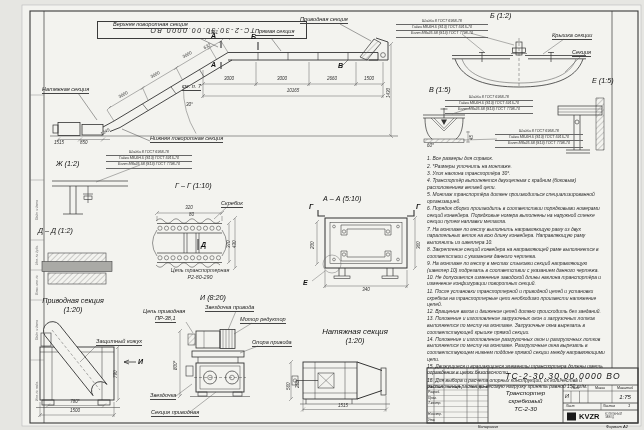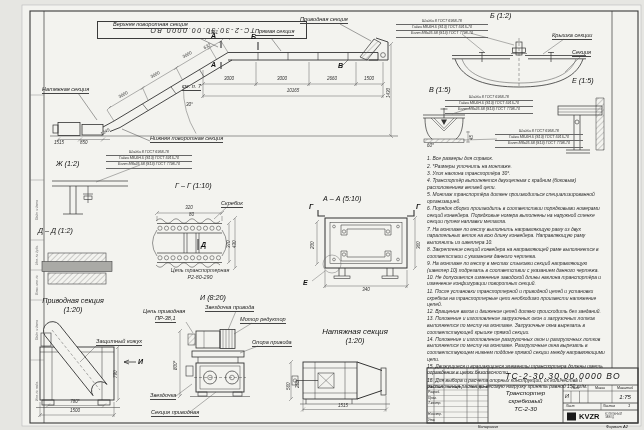--- a/index.html
+++ b/index.html
@@ -289,21 +289,21 @@
   <span class="t d r31" style="left:100px;top:133px">1249</span>
 
   <span class="t ttl" style="left:490px;top:12px">Б (1:2)</span>
   <div class="fast" style="left:396px;top:19px;width:92px">
     <span>Шайба 8 ГОСТ 6958-78</span>
     <span>Гайка М8-6Н.5 (S13) ГОСТ 5915-70</span>
     <span>Болт М8х25.58 (S13) ГОСТ 7798-70</span>
   </div>
   <span class="t lbl" style="left:552px;top:33px">Крышка секции</span>
   <span class="t lbl" style="left:572px;top:50px">Секция</span>
-  <span class="t ttl" style="left:572px;top:77px">Е (1:5)</span>
+  <span class="t ttl" style="left:592px;top:77px">Е (1:5)</span>
 
   <span class="t ttl" style="left:429px;top:86px">В (1:5)</span>
   <div class="fast" style="left:445px;top:95px;width:88px">
     <span>Шайба 8 ГОСТ 6958-78</span>
     <span>Гайка М8-6Н.5 (S13) ГОСТ 5915-70</span>
     <span>Болт М8х25.58 (S13) ГОСТ 7798-70</span>
   </div>
   <div class="fast" style="left:495px;top:129px;width:88px">
     <span>Шайба 8 ГОСТ 6958-78</span>
     <span>Гайка М8-6Н.5 (S13) ГОСТ 5915-70</span>

